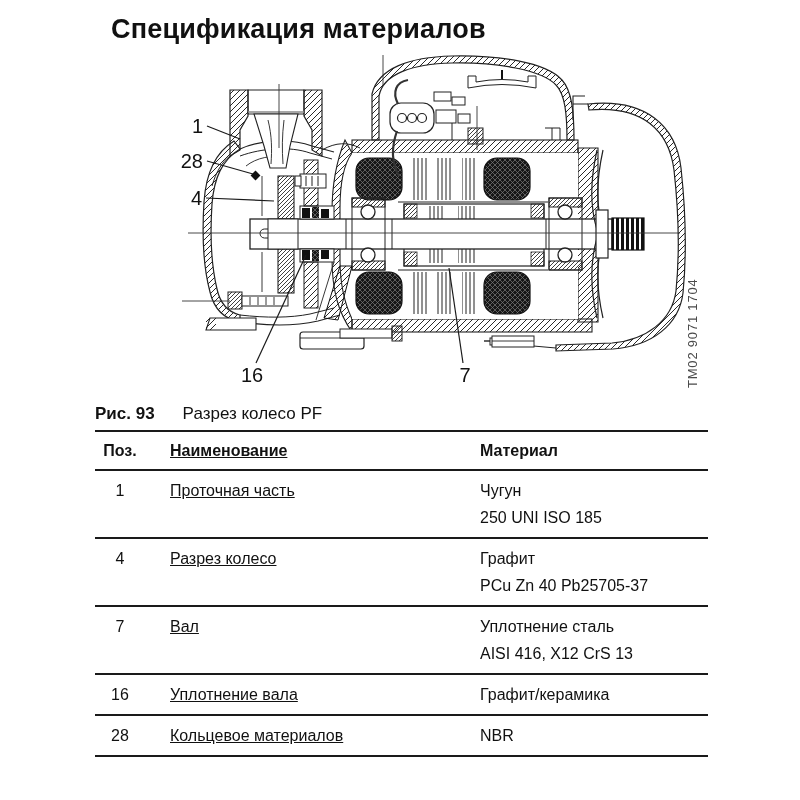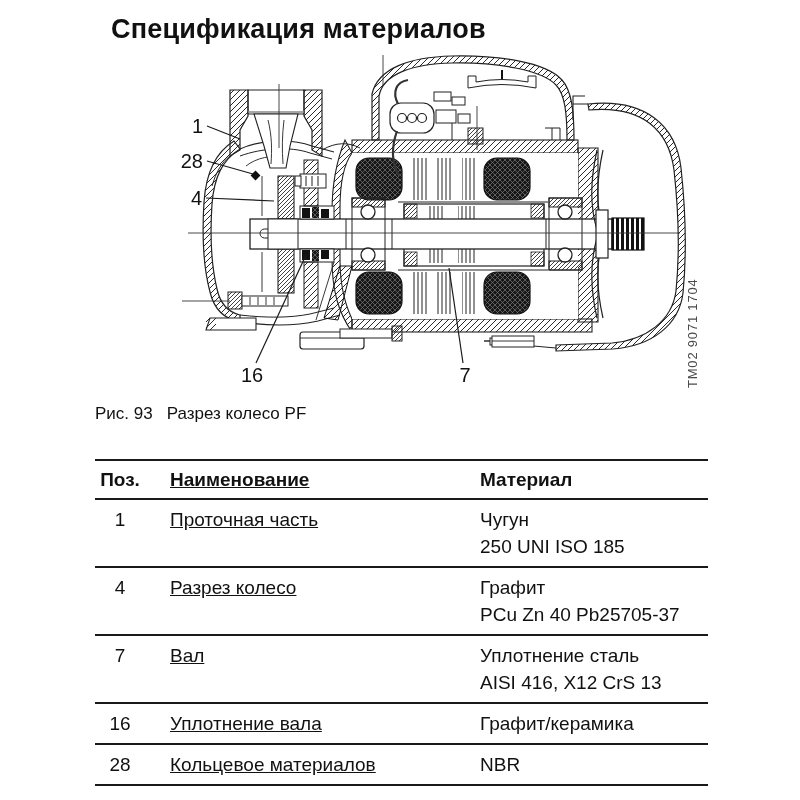--- a/index.html
+++ b/index.html
@@ -1,21 +1,21 @@
 <!DOCTYPE html>
 <html><head>
 <meta charset="utf-8">
 <style>
   html,body{margin:0;padding:0;background:#fff;}
   body{width:800px;height:800px;position:relative;font-family:"Liberation Sans",sans-serif;color:#111;overflow:hidden;}
   .page-title{position:absolute;left:111px;top:14px;font-size:27px;font-weight:bold;letter-spacing:.2px;}
   .drawing-wrap{position:absolute;left:175px;top:50px;width:530px;height:350px;}
   .figure-caption{position:absolute;left:95px;top:404px;font-size:17px;}
-  .figure-caption .cap-label{font-weight:normal;margin-right:14px;}
-  table.spec{position:absolute;left:95px;top:459px;width:613px;border-collapse:collapse;font-size:19px;line-height:27px;}
+  .figure-caption .cap-label{font-weight:bold;margin-right:28px;}
+  table.spec{position:absolute;left:95px;top:430px;width:613px;border-collapse:collapse;font-size:16px;line-height:27px;}
   table.spec tr{border-bottom:2px solid #1a1a1a;}
   table.spec tr.head{border-top:2px solid #1a1a1a;}
   table.spec th{font-weight:bold;text-align:left;padding:5px 0;}
   table.spec td{vertical-align:top;padding:6px 0;}
   table.spec .c-pos{width:50px;text-align:center;}
   table.spec .c-name{width:285px;padding-left:25px;text-decoration:underline;}
   table.spec .c-mat{padding-left:25px;}
   th.c-pos{text-align:center;}
   th.c-name,th.c-mat{padding-left:25px;}
   svg text{font-family:"Liberation Sans",sans-serif;}

